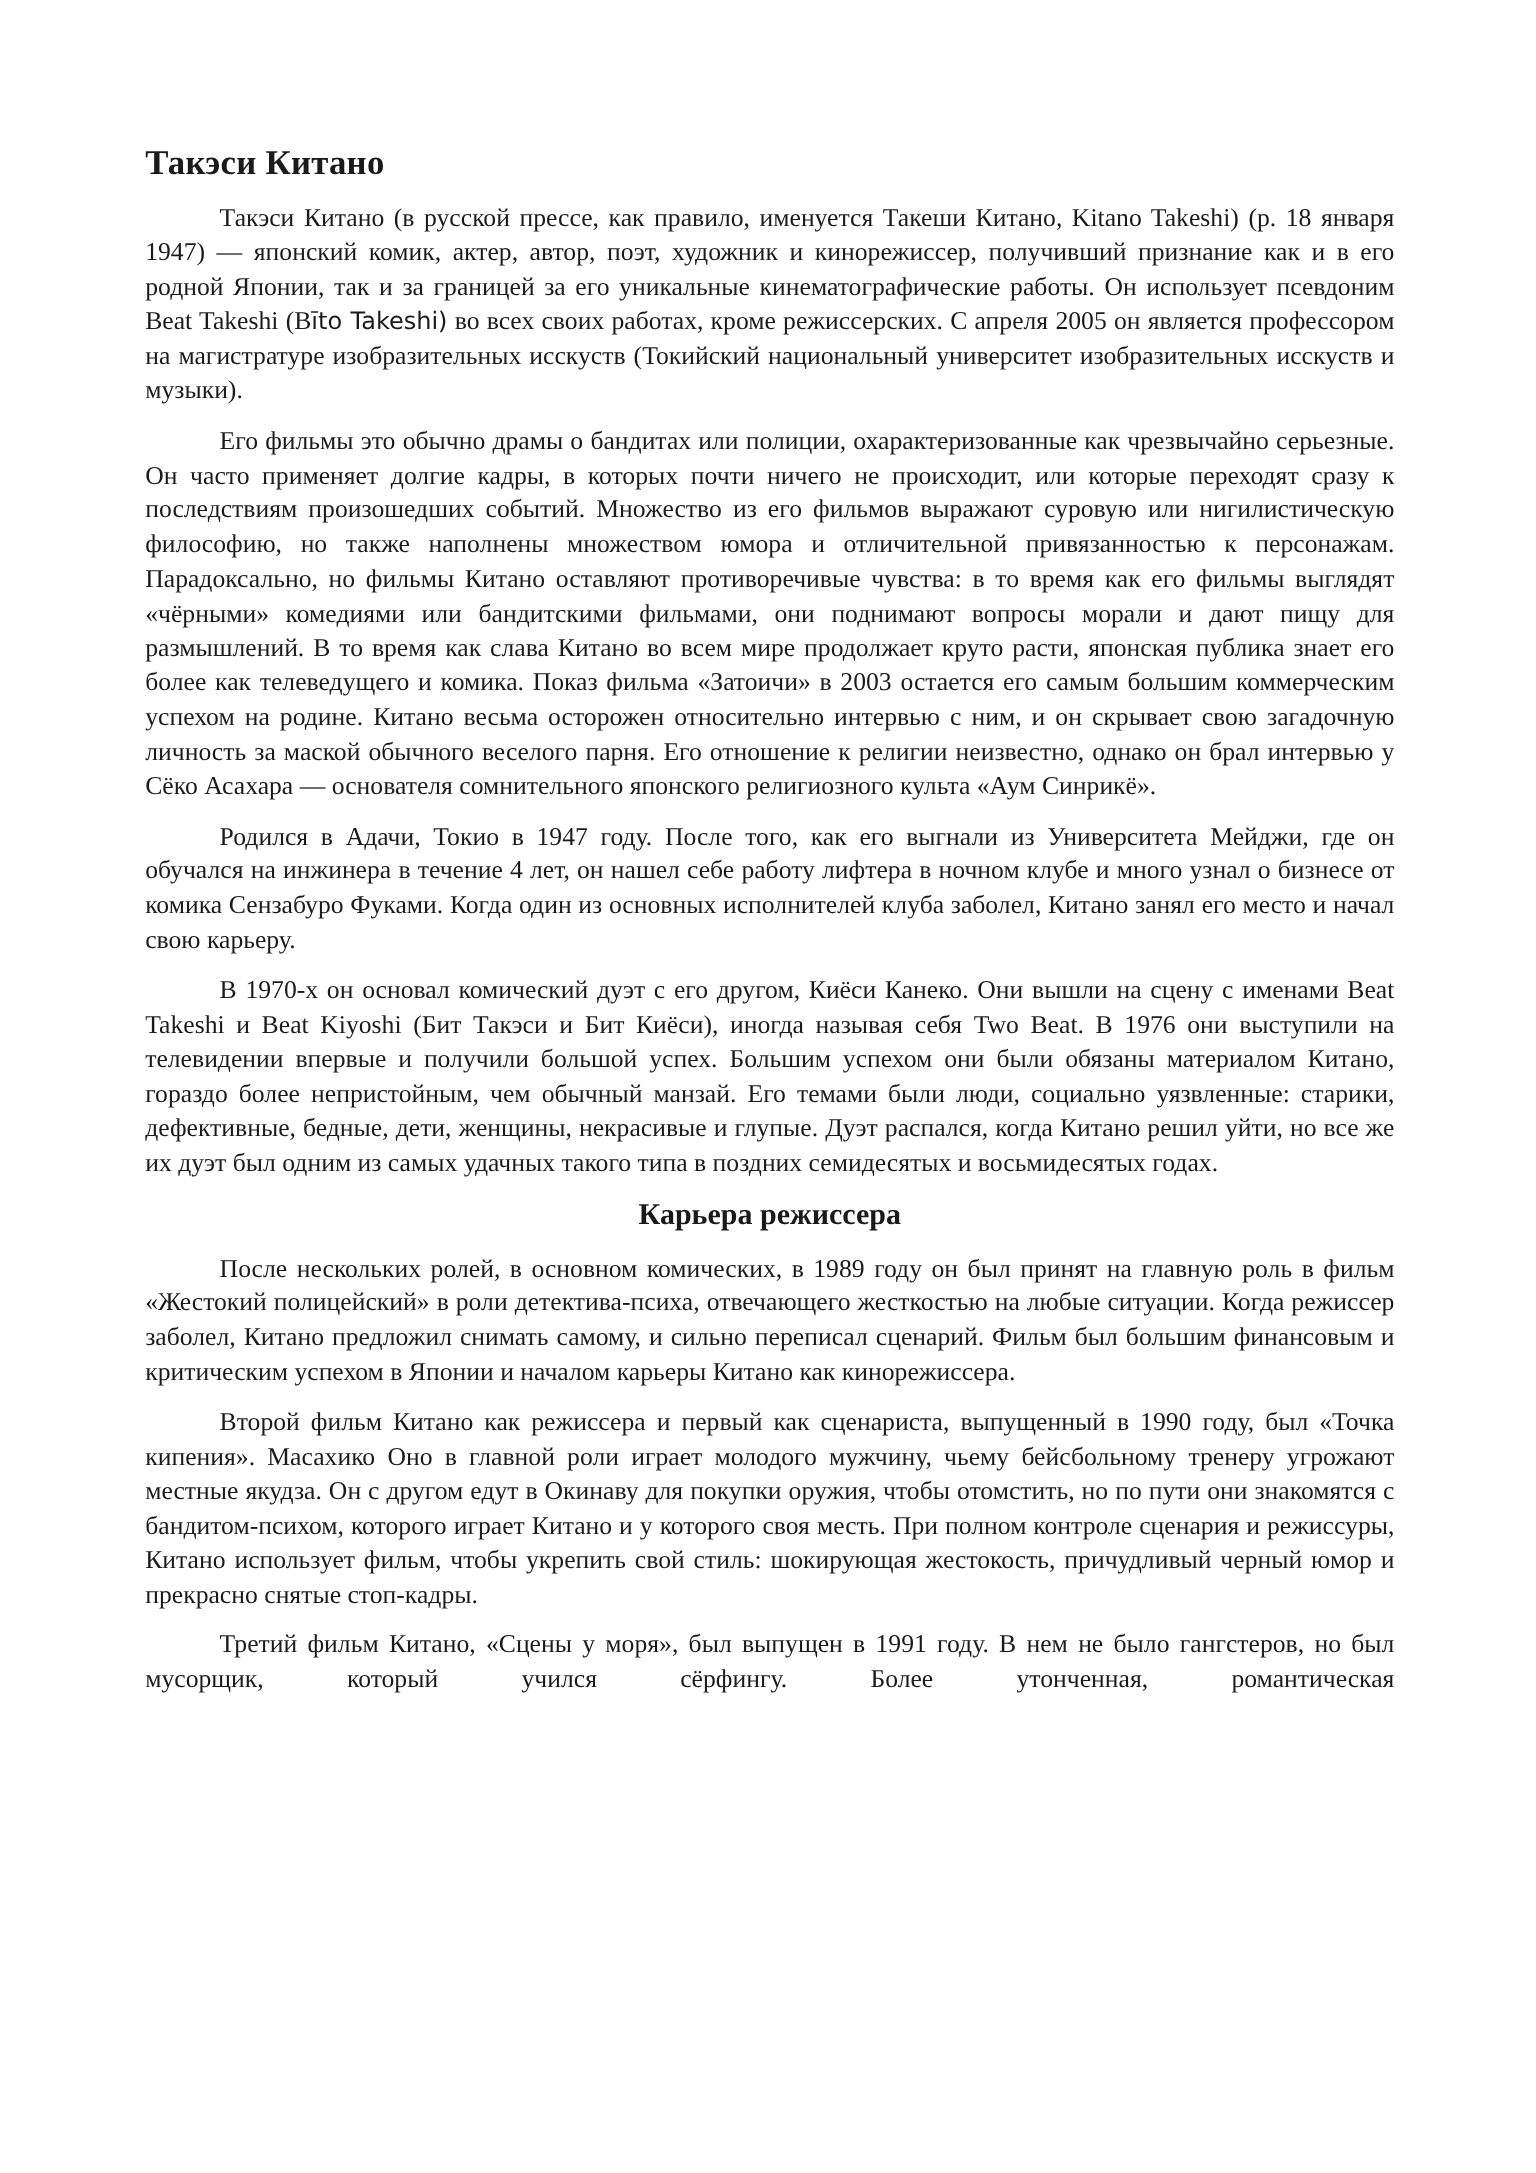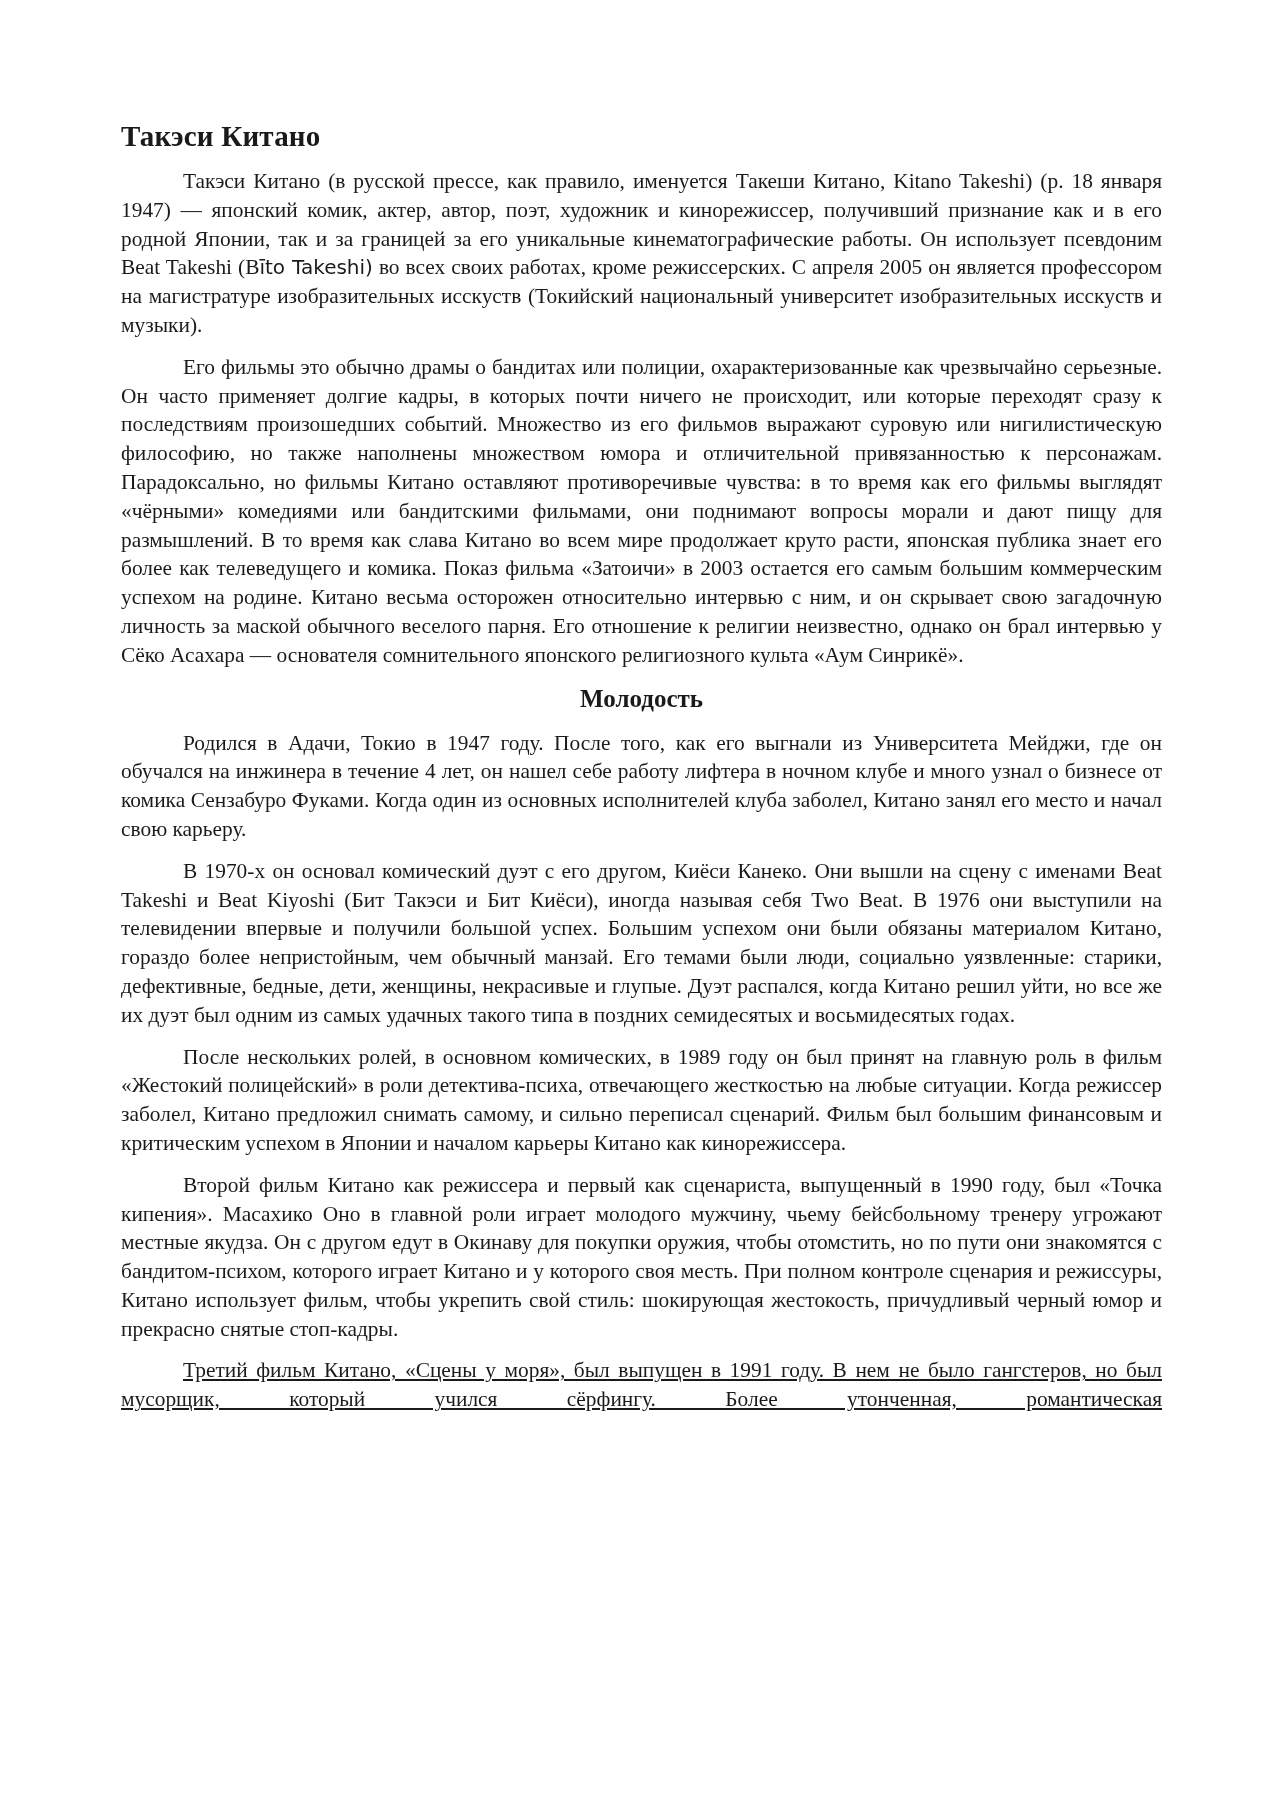--- a/index.html
+++ b/index.html
@@ -50,20 +50,20 @@
 </head>
 <body>
 
 <div class="page">
   <h1>Такэси Китано</h1>
 
   <p><span>Такэси Китано (в русской прессе, как правило, именуется Такеши Китано, Kitano Takeshi) (р. 18 января 1947) — японский комик, актер, автор, поэт, художник и кинорежиссер, получивший признание как и в его родной Японии, так и за границей за его уникальные кинематографические работы. Он использует псевдоним Beat Takeshi (B</span><span class="sans">īto Takeshi)</span><span> во всех своих работах, кроме режиссерских. С апреля 2005 он является профессором на магистратуре изобразительных исскуств (Токийский национальный университет изобразительных исскуств и музыки).</span></p>
 
   <p>Его фильмы это обычно драмы о бандитах или полиции, охарактеризованные как чрезвычайно серьезные. Он часто применяет долгие кадры, в которых почти ничего не происходит, или которые переходят сразу к последствиям произошедших событий. Множество из его фильмов выражают суровую или нигилистическую философию, но также наполнены множеством юмора и отличительной привязанностью к персонажам. Парадоксально, но фильмы Китано оставляют противоречивые чувства: в то время как его фильмы выглядят «чёрными» комедиями или бандитскими фильмами, они поднимают вопросы морали и дают пищу для размышлений. В то время как слава Китано во всем мире продолжает круто расти, японская публика знает его более как телеведущего и комика. Показ фильма «Затоичи» в 2003 остается его самым большим коммерческим успехом на родине. Китано весьма осторожен относительно интервью с ним, и он скрывает свою загадочную личность за маской обычного веселого парня. Его отношение к религии неизвестно, однако он брал интервью у Сёко Асахара — основателя сомнительного японского религиозного культа «Аум Синрикё».</p>
 
-  <h2>Молодость</h2>
   <p>Родился в Адачи, Токио в 1947 году. После того, как его выгнали из Университета Мейджи, где он обучался на инжинера в течение 4 лет, он нашел себе работу лифтера в ночном клубе и много узнал о бизнесе от комика Сензабуро Фуками. Когда один из основных исполнителей клуба заболел, Китано занял его место и начал свою карьеру.</p>
   <p>В 1970-х он основал комический дуэт с его другом, Киёси Канеко. Они вышли на сцену с именами Beat Takeshi и Beat Kiyoshi (Бит Такэси и Бит Киёси), иногда называя себя Two Beat. В 1976 они выступили на телевидении впервые и получили большой успех. Большим успехом они были обязаны материалом Китано, гораздо более непристойным, чем обычный манзай. Его темами были люди, социально уязвленные: старики, дефективные, бедные, дети, женщины, некрасивые и глупые. Дуэт распался, когда Китано решил уйти, но все же их дуэт был одним из самых удачных такого типа в поздних семидесятых и восьмидесятых годах.</p>
 
+  <h2>Карьера режиссера</h2>
   <p>После нескольких ролей, в основном комических, в 1989 году он был принят на главную роль в фильм «Жестокий полицейский» в роли детектива-психа, отвечающего жесткостью на любые ситуации. Когда режиссер заболел, Китано предложил снимать самому, и сильно переписал сценарий. Фильм был большим финансовым и критическим успехом в Японии и началом карьеры Китано как кинорежиссера.</p>
   <p>Второй фильм Китано как режиссера и первый как сценариста, выпущенный в 1990 году, был «Точка кипения». Масахико Оно в главной роли играет молодого мужчину, чьему бейсбольному тренеру угрожают местные якудза. Он с другом едут в Окинаву для покупки оружия, чтобы отомстить, но по пути они знакомятся с бандитом-психом, которого играет Китано и у которого своя месть. При полном контроле сценария и режиссуры, Китано использует фильм, чтобы укрепить свой стиль: шокирующая жестокость, причудливый черный юмор и прекрасно снятые стоп-кадры.</p>
-  <p style="text-align-last: justify; text-decoration: underline;">Третий фильм Китано, «Сцены у моря», был выпущен в 1991 году. В нем не было гангстеров, но был мусорщик, который учился сёрфингу. Более утонченная, романтическая</p>
+  <p style="text-align-last: justify;">Третий фильм Китано, «Сцены у моря», был выпущен в 1991 году. В нем не было гангстеров, но был мусорщик, который учился сёрфингу. Более утонченная, романтическая</p>
 </div>
 
 </body></html>

